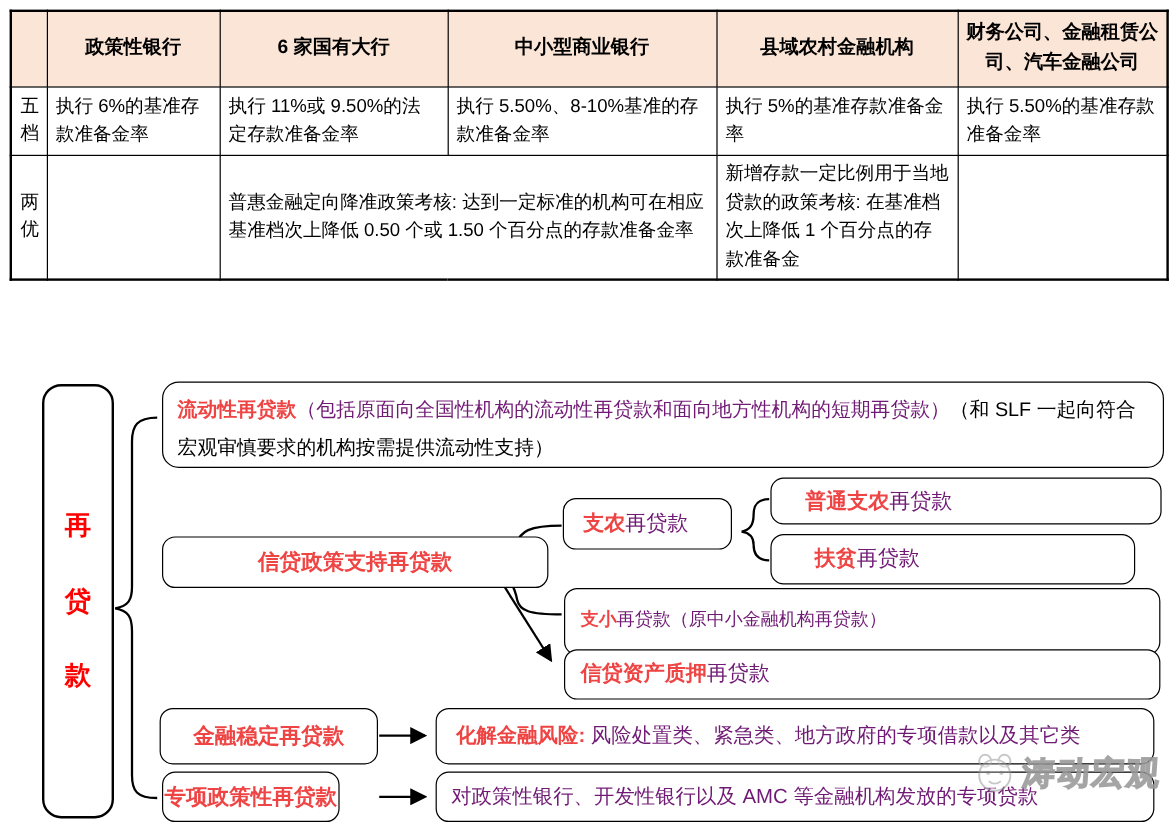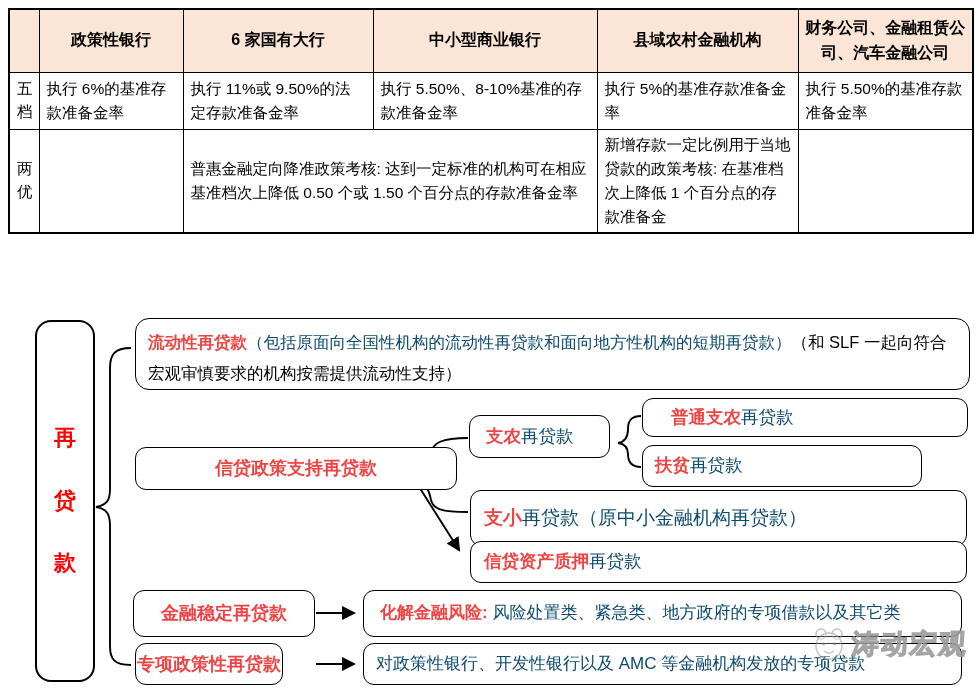--- a/index.html
+++ b/index.html
@@ -36,37 +36,37 @@
   
   .diagram{position:absolute;left:0;top:0;width:979px;height:690px;}
   .connector-layer{position:absolute;left:0;top:0;z-index:1;pointer-events:none;}
   .dbox{
     position:absolute;z-index:2;background:#fff;
     border:1.8px solid #000;border-radius:11px;
     box-sizing:border-box;
     font-size:17px;line-height:1.35;
     display:flex;align-items:center;
   }
-  .dbox .red{color:#0c4a6e;}
+  .dbox .red{color:#701a75;}
   .dbox .red-b{color:#ef4444;font-weight:bold;}
   .dbox .blk{color:#000;}
   .center{justify-content:center;text-align:center;}
   .root-box{
     left:35px;top:320px;width:60px;height:362px;border-radius:16px;border-width:2.2px;
     flex-direction:column;justify-content:center;gap:41px;
     font-size:22px;font-weight:bold;color:#FF0000;
   }
   .root-box span{display:block;width:1em;text-align:center;}
   .liquidity-box{left:135px;top:318px;width:835px;height:72px;border-radius:14px;padding:4px 12px;display:block;}
   .liquidity-box p{margin:4px 0 0 0;font-size:16.5px;line-height:1.85;}
   .credit-box{left:135px;top:447px;width:322px;height:43px;font-weight:bold;font-size:18px;}
   .zhinong-box{left:469px;top:415px;width:141px;height:43px;padding-left:16px;font-size:17.5px;}
   .putong-box{left:642px;top:398px;width:326px;height:39px;padding-left:28px;font-size:17.5px;}
-  .fupin-box{left:642px;top:445px;width:280px;height:42px;padding-left:12px;font-size:17.5px;}
-  .zhixiao-box{left:470px;top:490px;width:497px;height:56px;padding-left:13px;font-size:19px;}
+  .fupin-box{left:642px;top:445px;width:304px;height:42px;padding-left:36px;font-size:17.5px;}
+  .zhixiao-box{left:470px;top:490px;width:497px;height:56px;padding-left:13px;font-size:15px;font-family:Liberation Mono, monospace;}
   .xindai-box{left:470px;top:541px;width:497px;height:42px;padding-left:13px;font-size:17.5px;}
   .stability-box{left:133px;top:590px;width:182px;height:47px;font-weight:bold;font-size:18px;}
   .stability-target-box{left:363px;top:590px;width:599px;height:47px;padding-left:16px;font-size:17px;}
   .special-box{left:135px;top:643px;width:148px;height:42px;font-weight:bold;font-size:18px;}
   .special-target-box{left:363px;top:643px;width:599px;height:42px;padding-left:12px;font-size:17px;}
 
   
   .watermark{
     position:absolute;left:810px;top:626px;z-index:5;
     display:flex;align-items:center;gap:4px;pointer-events:none;

